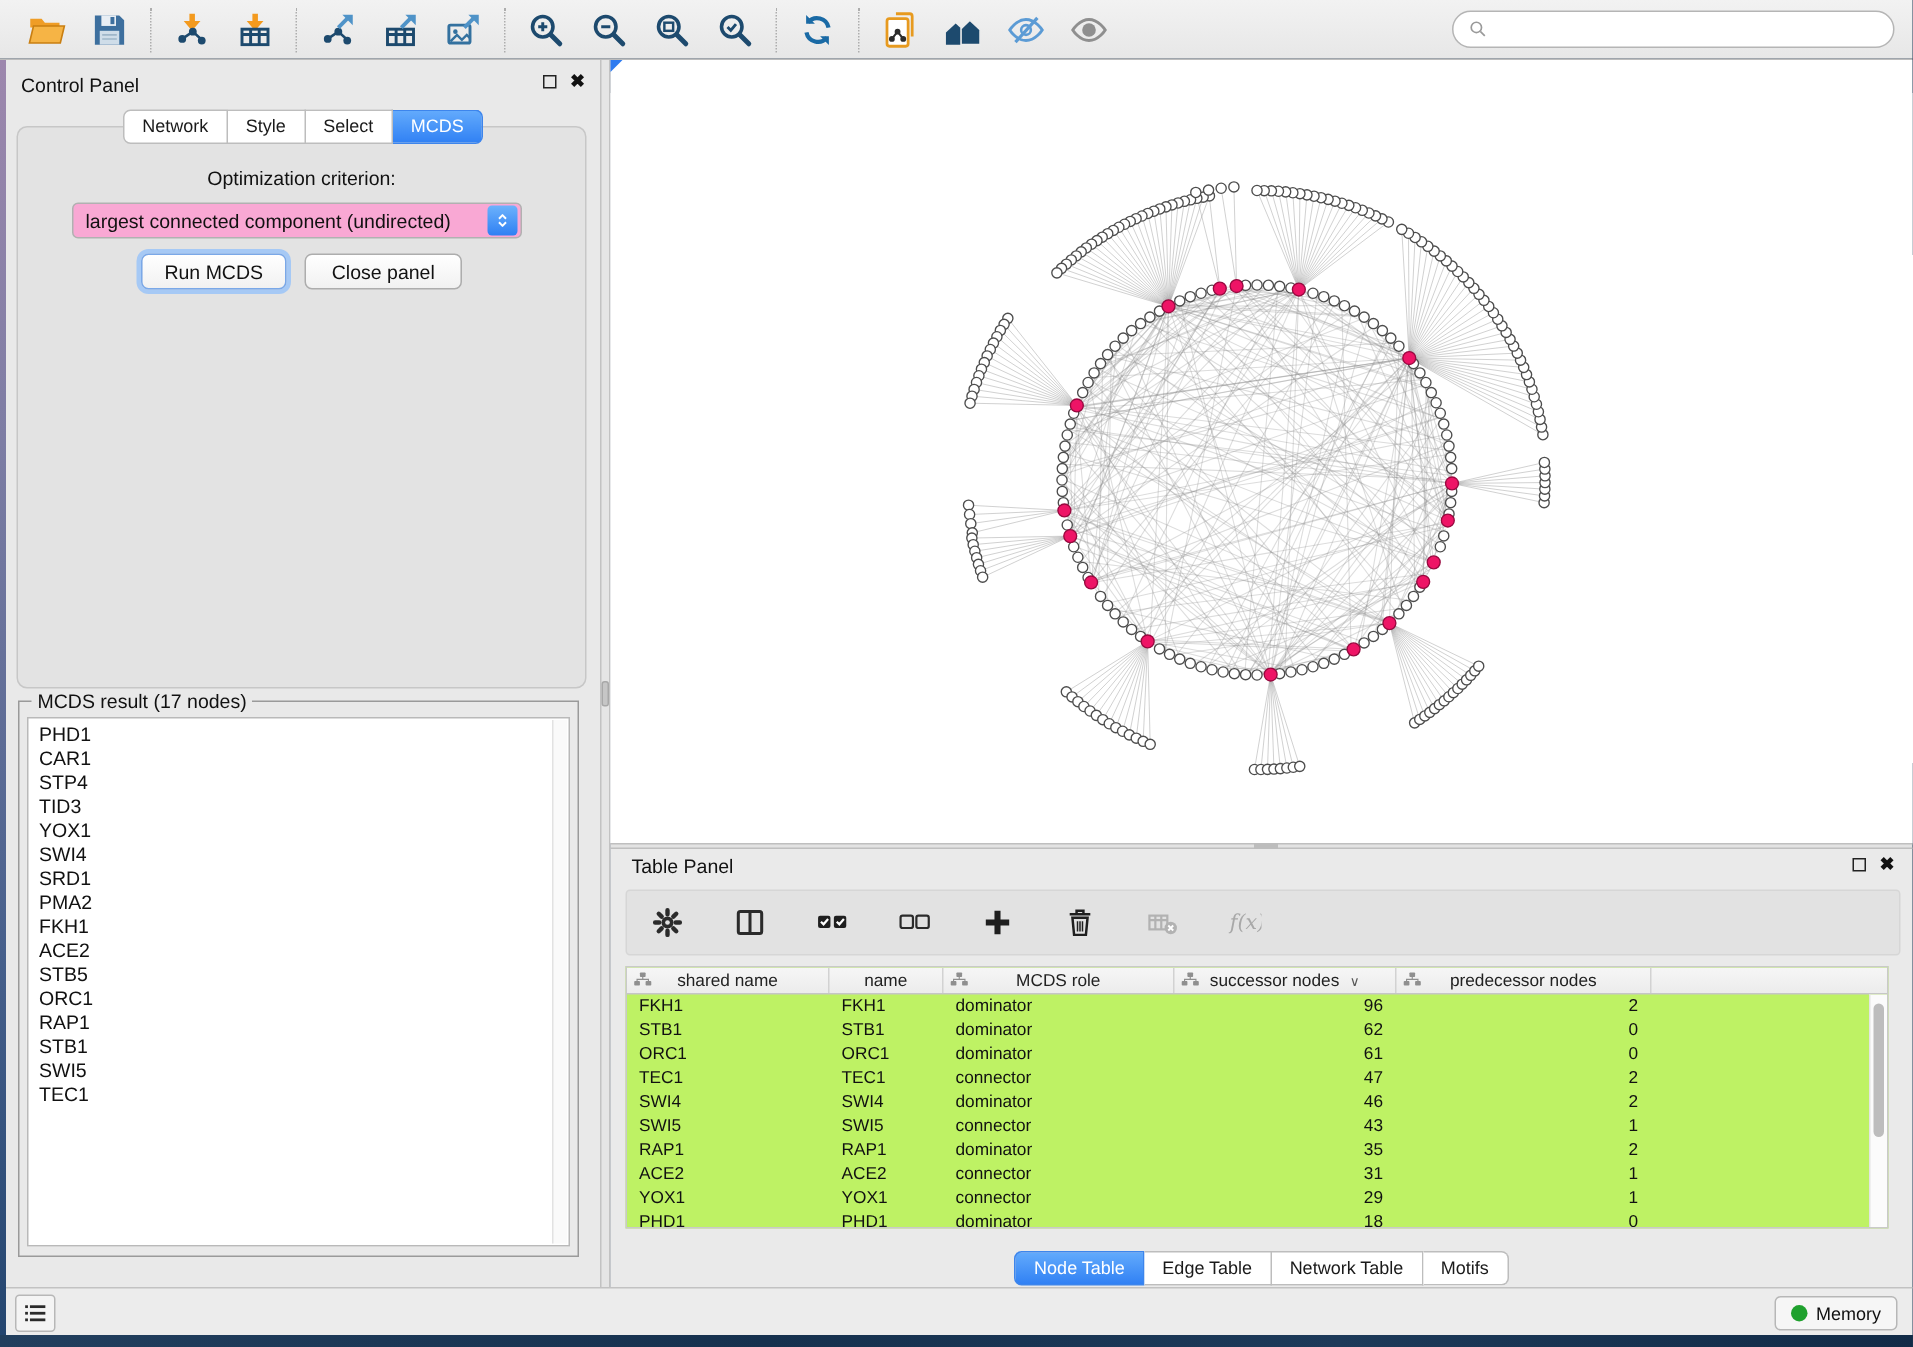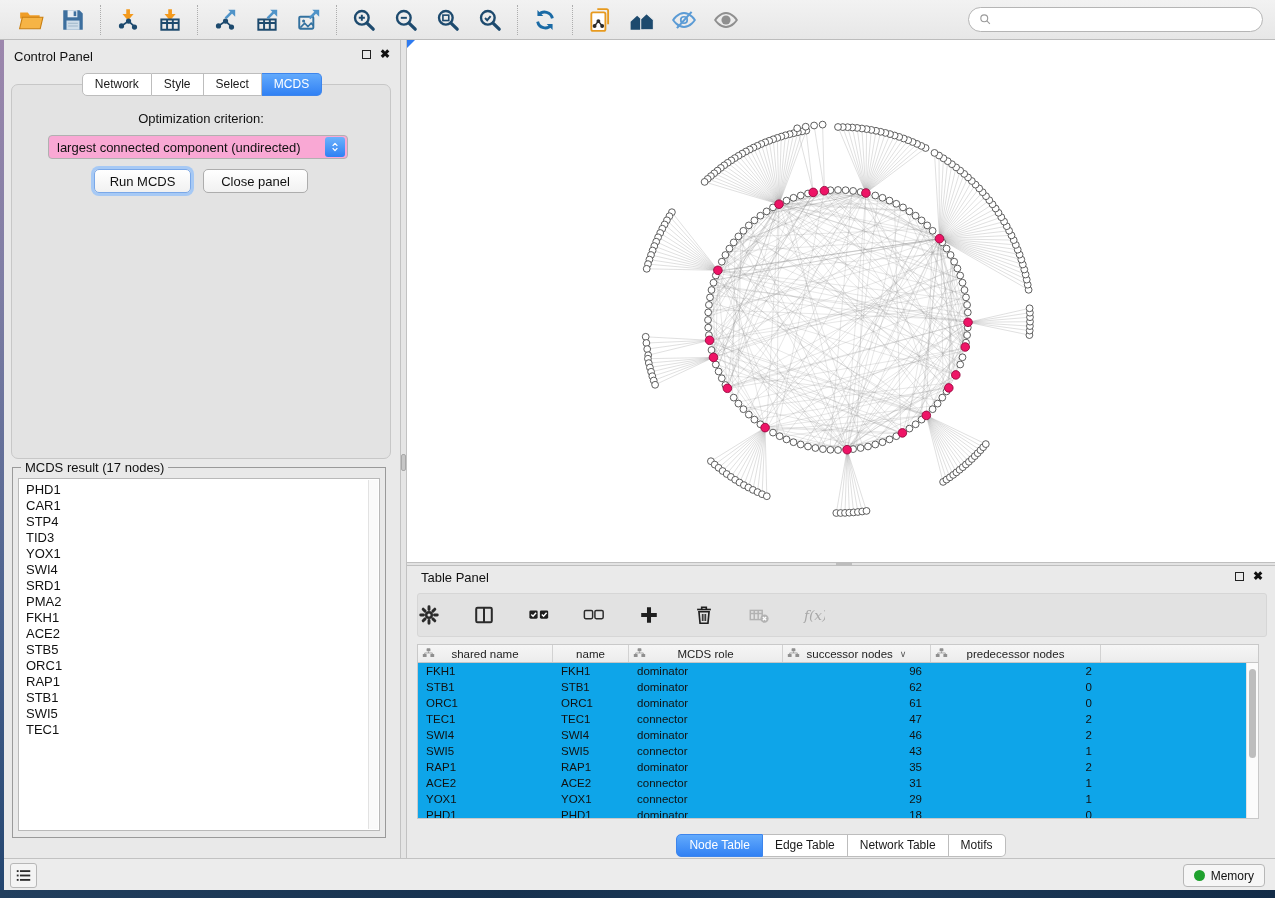--- a/index.html
+++ b/index.html
@@ -98,27 +98,27 @@
   .light.yellow { background:#febc2e; border:1px solid #d69e20; }
   .light.green { background:#29c73f; border:1px solid #1ba72e; }
   .net-title { position:absolute; left:0; right:0; text-align:center; font-size:12px; color:#222; }
   .net-canvas { position:absolute; left:0; right:0; top:22px; bottom:0; background:#fff; }
   .net-canvas svg { width:100%; height:100%; display:block; }
 
   
   .table-panel { left:407px; top:566px; right:0; height:292px; background:#eaeaea; }
   .tp-toolbar { position:absolute; left:10px; right:8px; top:27px; height:44px;
     background:#e2e2e2; border:1px solid #d6d6d6; border-radius:3px;
-    display:flex; align-items:center; gap:33px; }
+    display:flex; align-items:center; padding-left:16px; gap:33px; }
   .tp-icon { width:22px; height:22px; cursor:pointer; }
   .tp-icon.disabled { cursor:default; }
   .tp-icon svg { width:100%; height:100%; }
 
   .data-table { position:absolute; left:10px; top:78px; right:16px; height:175px;
-    background:#0ea5e9; border:1px solid #c9c9c9; overflow:hidden; }
+    background:#bef264; border:1px solid #c9c9c9; overflow:hidden; }
   .thead { display:flex; height:18px; background:linear-gradient(#f6f6f6,#ececec);
     border-bottom:1px solid #c6c6c6; }
   .th { display:flex; align-items:center; justify-content:center; gap:4px;
     font-size:11.5px; color:#222; border-right:1px solid #d2d2d2; position:relative; cursor:pointer; }
   .th .tree { width:13px; height:13px; position:absolute; left:4px; top:2px; }
   .th .sort { font-size:9px; color:#555; margin-left:3px; }
   .trow { display:flex; height:16px; }
   .td { font-size:11.5px; color:#111; line-height:16px; white-space:nowrap; overflow:hidden; }
   .td.l { padding-left:8px; text-align:left; }
   .td.r { padding-right:9px; text-align:right; }

